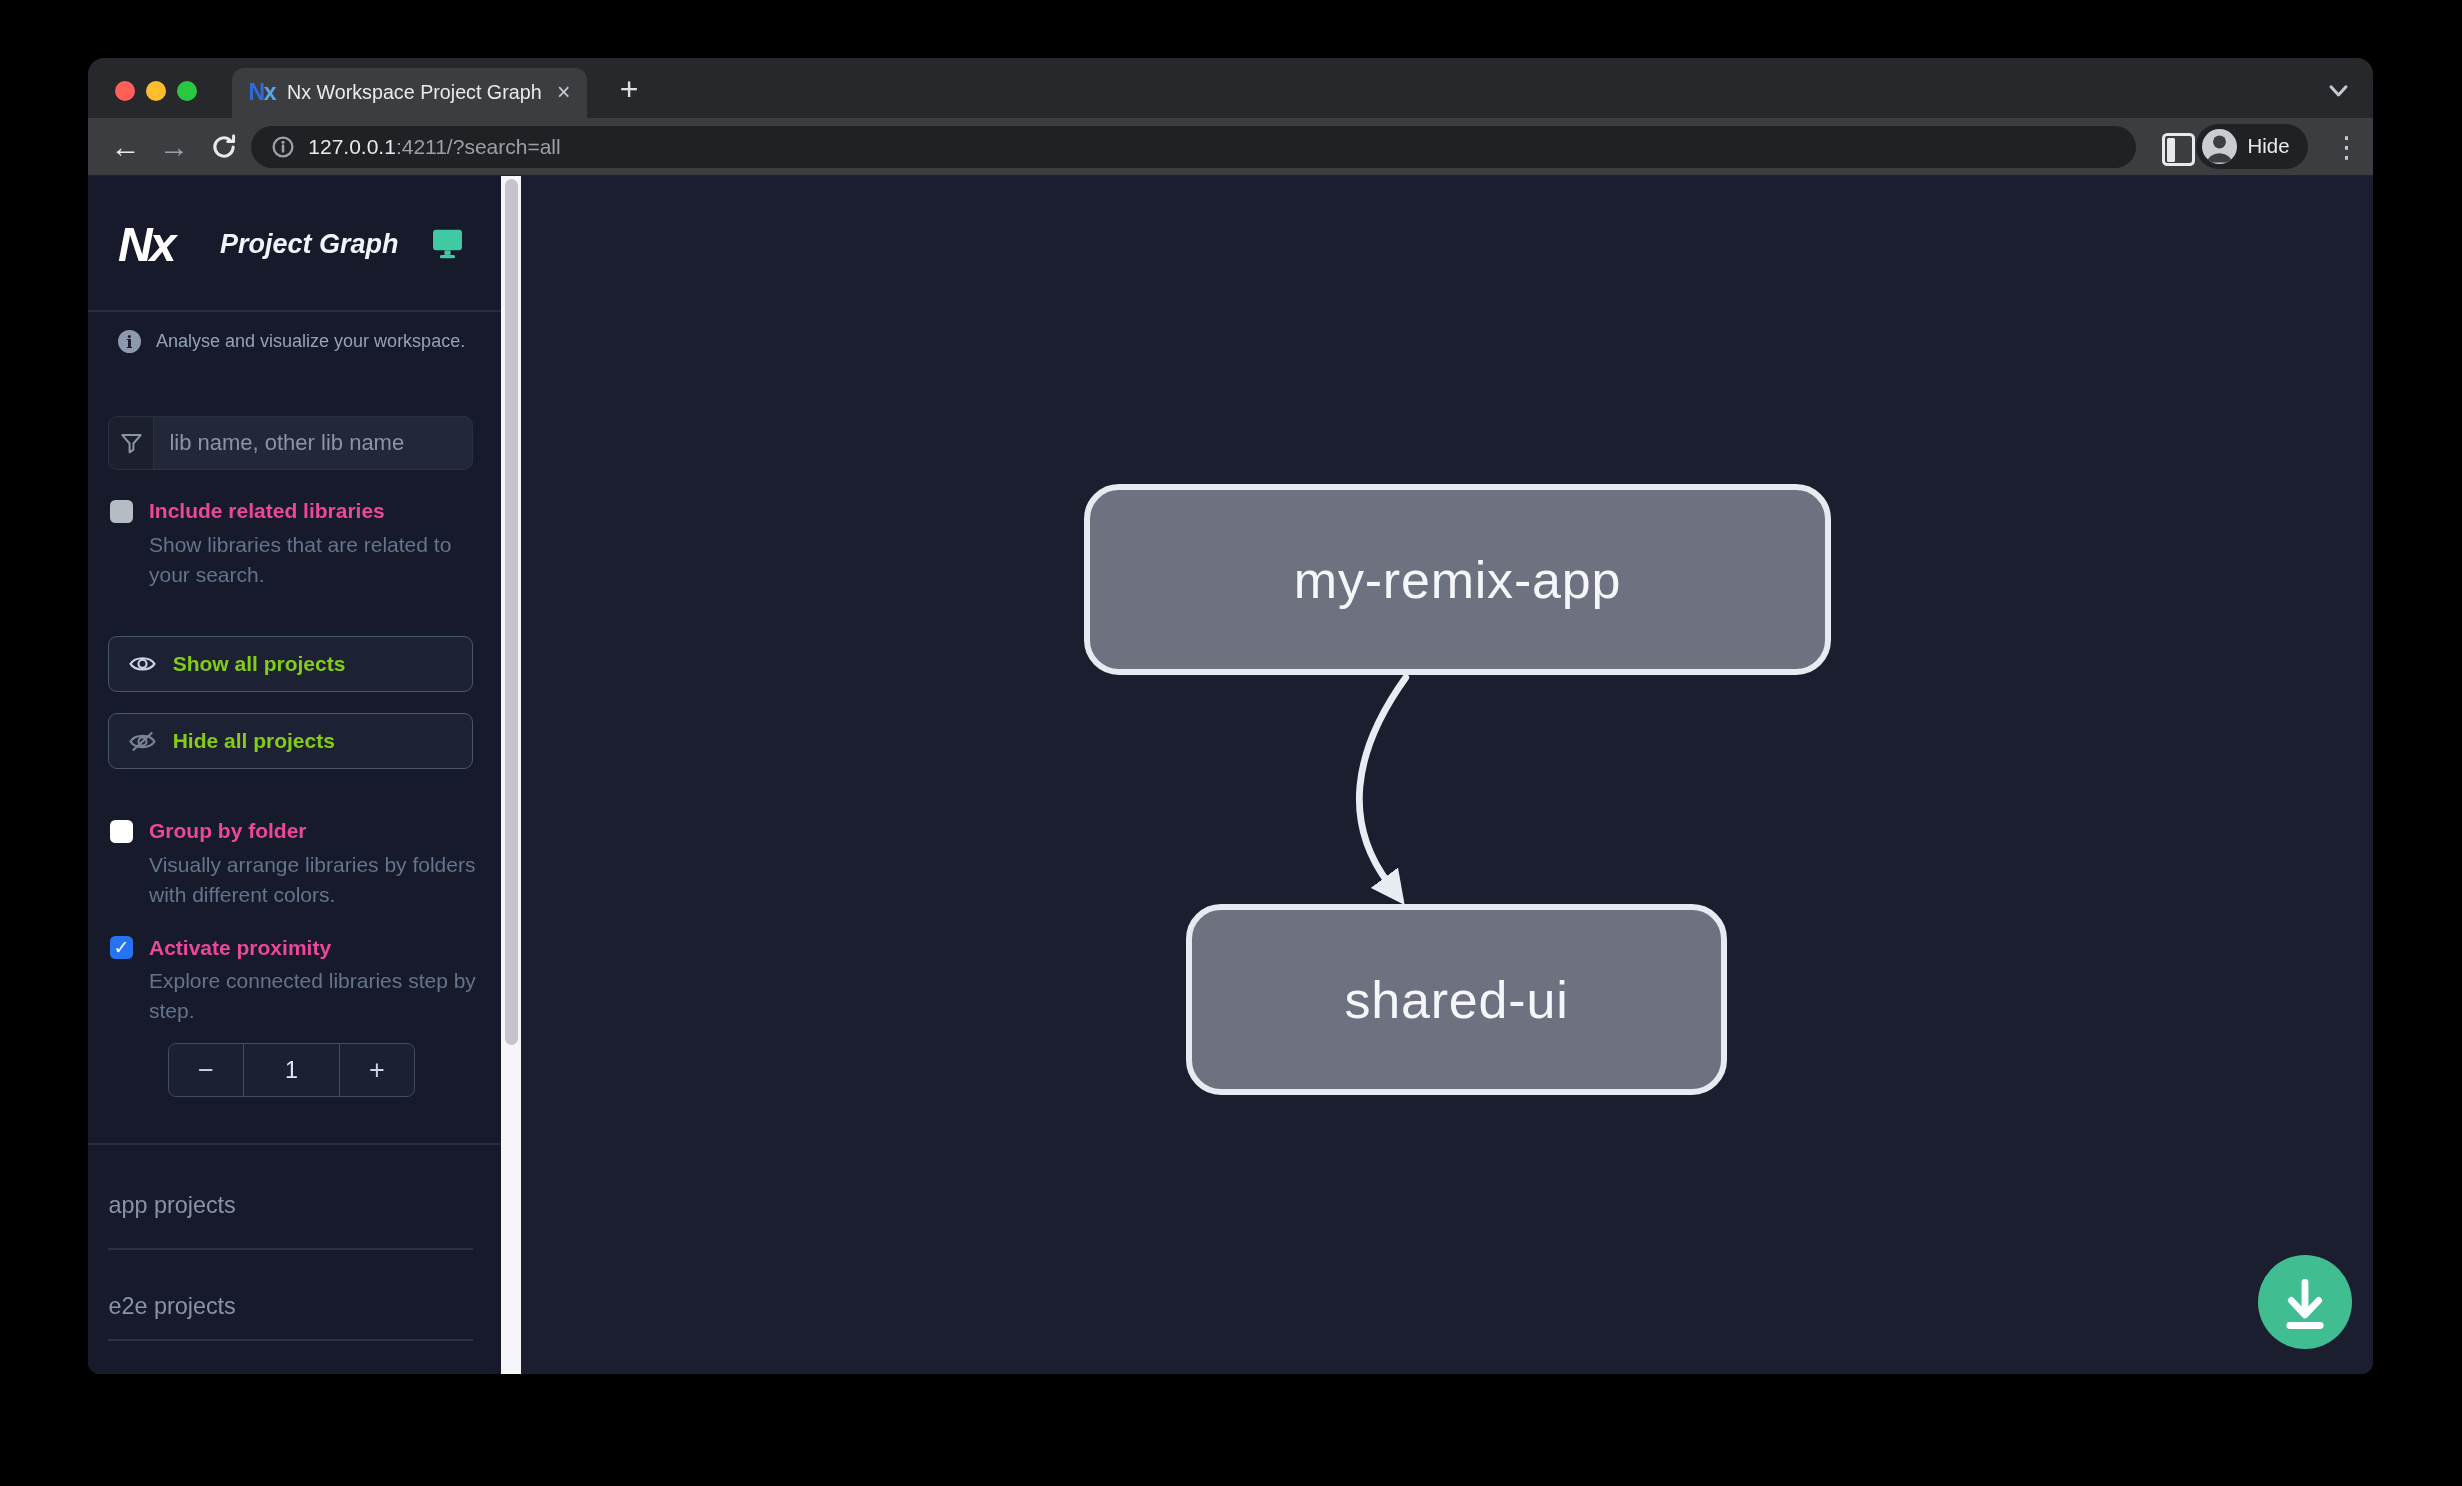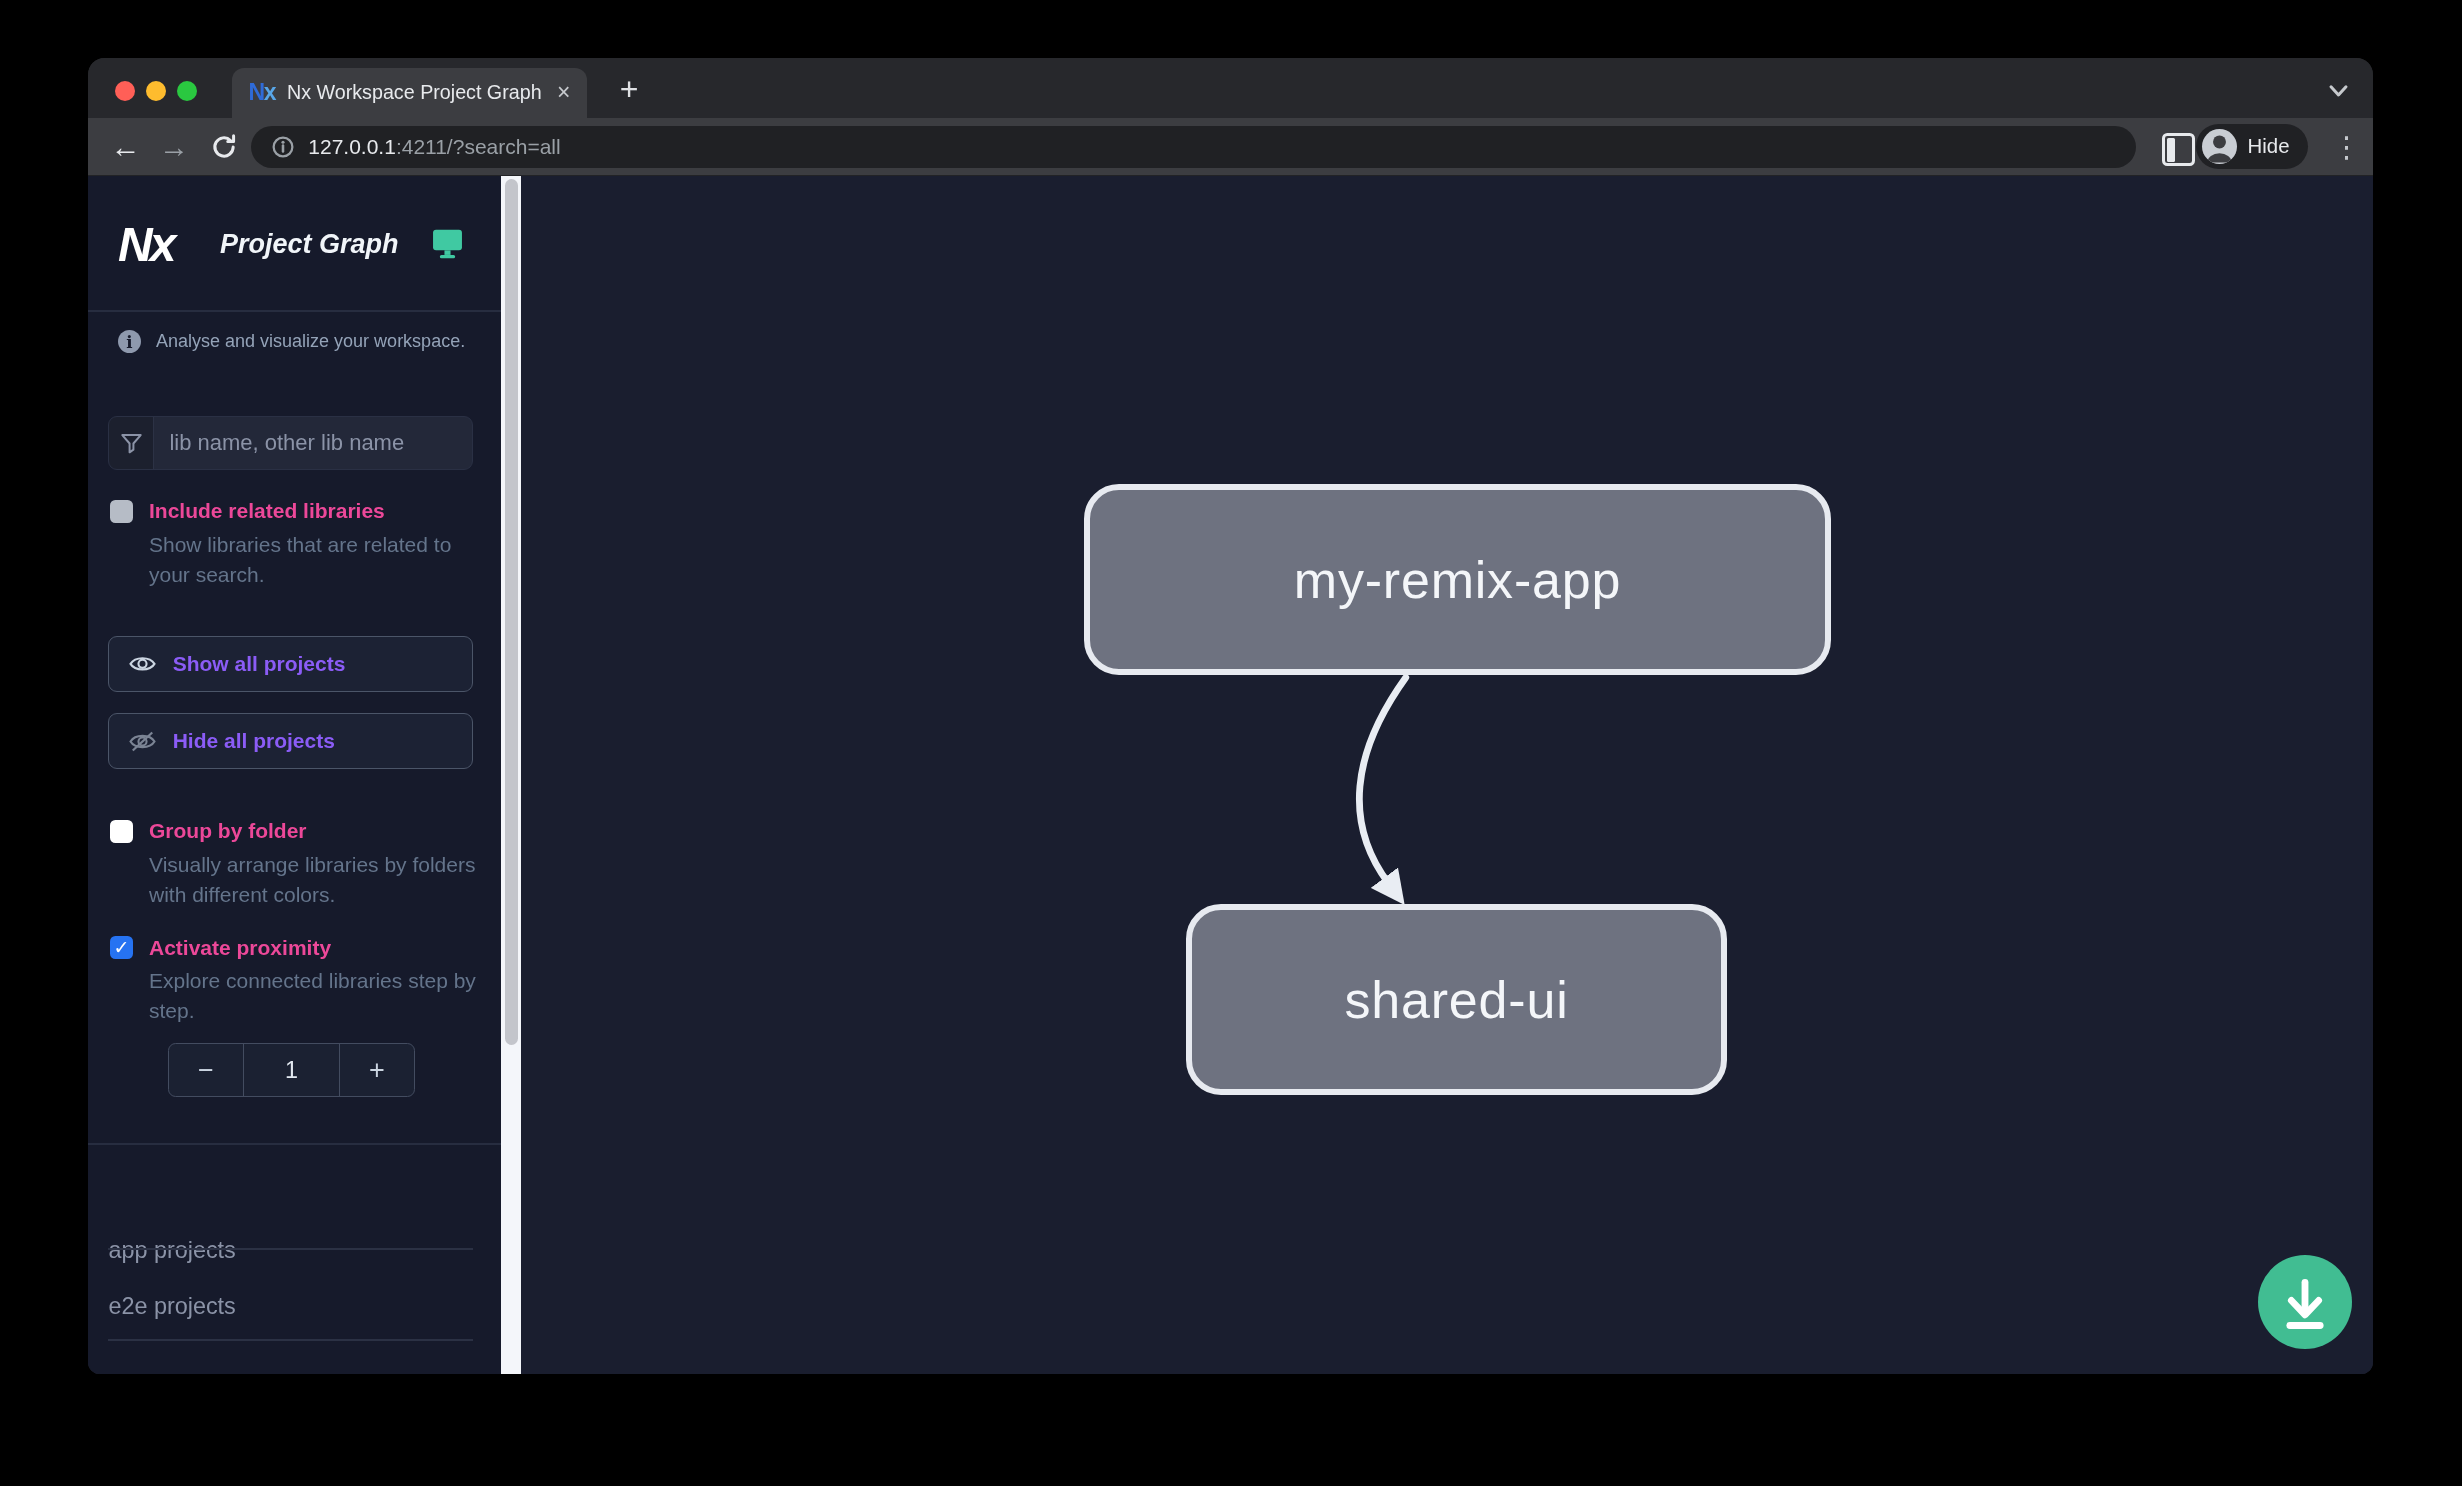--- a/index.html
+++ b/index.html
@@ -77,21 +77,21 @@
   .cb.muted{background:#b6bcc6;}
   .cb.white{background:#ffffff;}
   .cb .mark{display:none;color:#fff;font-size:19px;font-weight:700;line-height:1;}
   .cb.checked{background:#2673f2;}
   .cb.checked .mark{display:block;}
   .cblabel{position:absolute;left:61px;font-size:21px;font-weight:600;color:#ec4899;line-height:26px;}
   .cbdesc{position:absolute;left:61px;font-size:21px;color:#64748b;line-height:30px;}
 
   .sbtn{position:absolute;left:20.4px;width:365px;height:56px;border-radius:9px;border:1.5px solid #4b5568;
     background:#1c2234;display:flex;align-items:center;gap:16.6px;padding:0 19.7px;box-sizing:border-box;}
-  .sbtn .lbl{font-size:21px;font-weight:600;color:#8b5cf6;}
+  .sbtn .lbl{font-size:21px;font-weight:600;color:#84cc16;}
 
   .stepper{position:absolute;left:80px;top:867px;width:247px;height:54px;border:1.5px solid #434c60;border-radius:7.6px;
     display:flex;box-sizing:border-box;background:#1b2132;}
   .stepper .cell{display:flex;align-items:center;justify-content:center;color:#cbd5e1;}
   .stepper .dec,.stepper .inc{width:74px;font-size:27px;}
   .stepper .val{flex:1;border-left:1.5px solid #434c60;border-right:1.5px solid #434c60;font-size:23.4px;color:#e2e8f0;}
 
   .secheading{position:absolute;left:20.4px;width:365px;font-size:23.4px;color:#8b93a7;}
   .secline{position:absolute;left:20.4px;width:365px;height:1.5px;background:#2b3144;}
 
@@ -223,21 +223,21 @@
         <div class="cbdesc" style="top:790px;width:352px">Explore connected libraries step by step.</div>
 
         <div class="stepper">
           <div class="cell dec">−</div>
           <div class="cell val">1</div>
           <div class="cell inc">+</div>
         </div>
 
         <div class="divider" style="top:967px"></div>
 
-        <div class="secheading" style="top:1061px">app projects</div>
+        <div class="secheading" style="top:1016px">app projects</div>
         <div class="secline" style="top:1072px"></div>
         <div class="secheading" style="top:1117px">e2e projects</div>
         <div class="secline" style="top:1163px"></div>
       </div>
 
       <div class="scrolltrack">
         <div class="scrollthumb"></div>
       </div>
 
       <div class="canvas">

